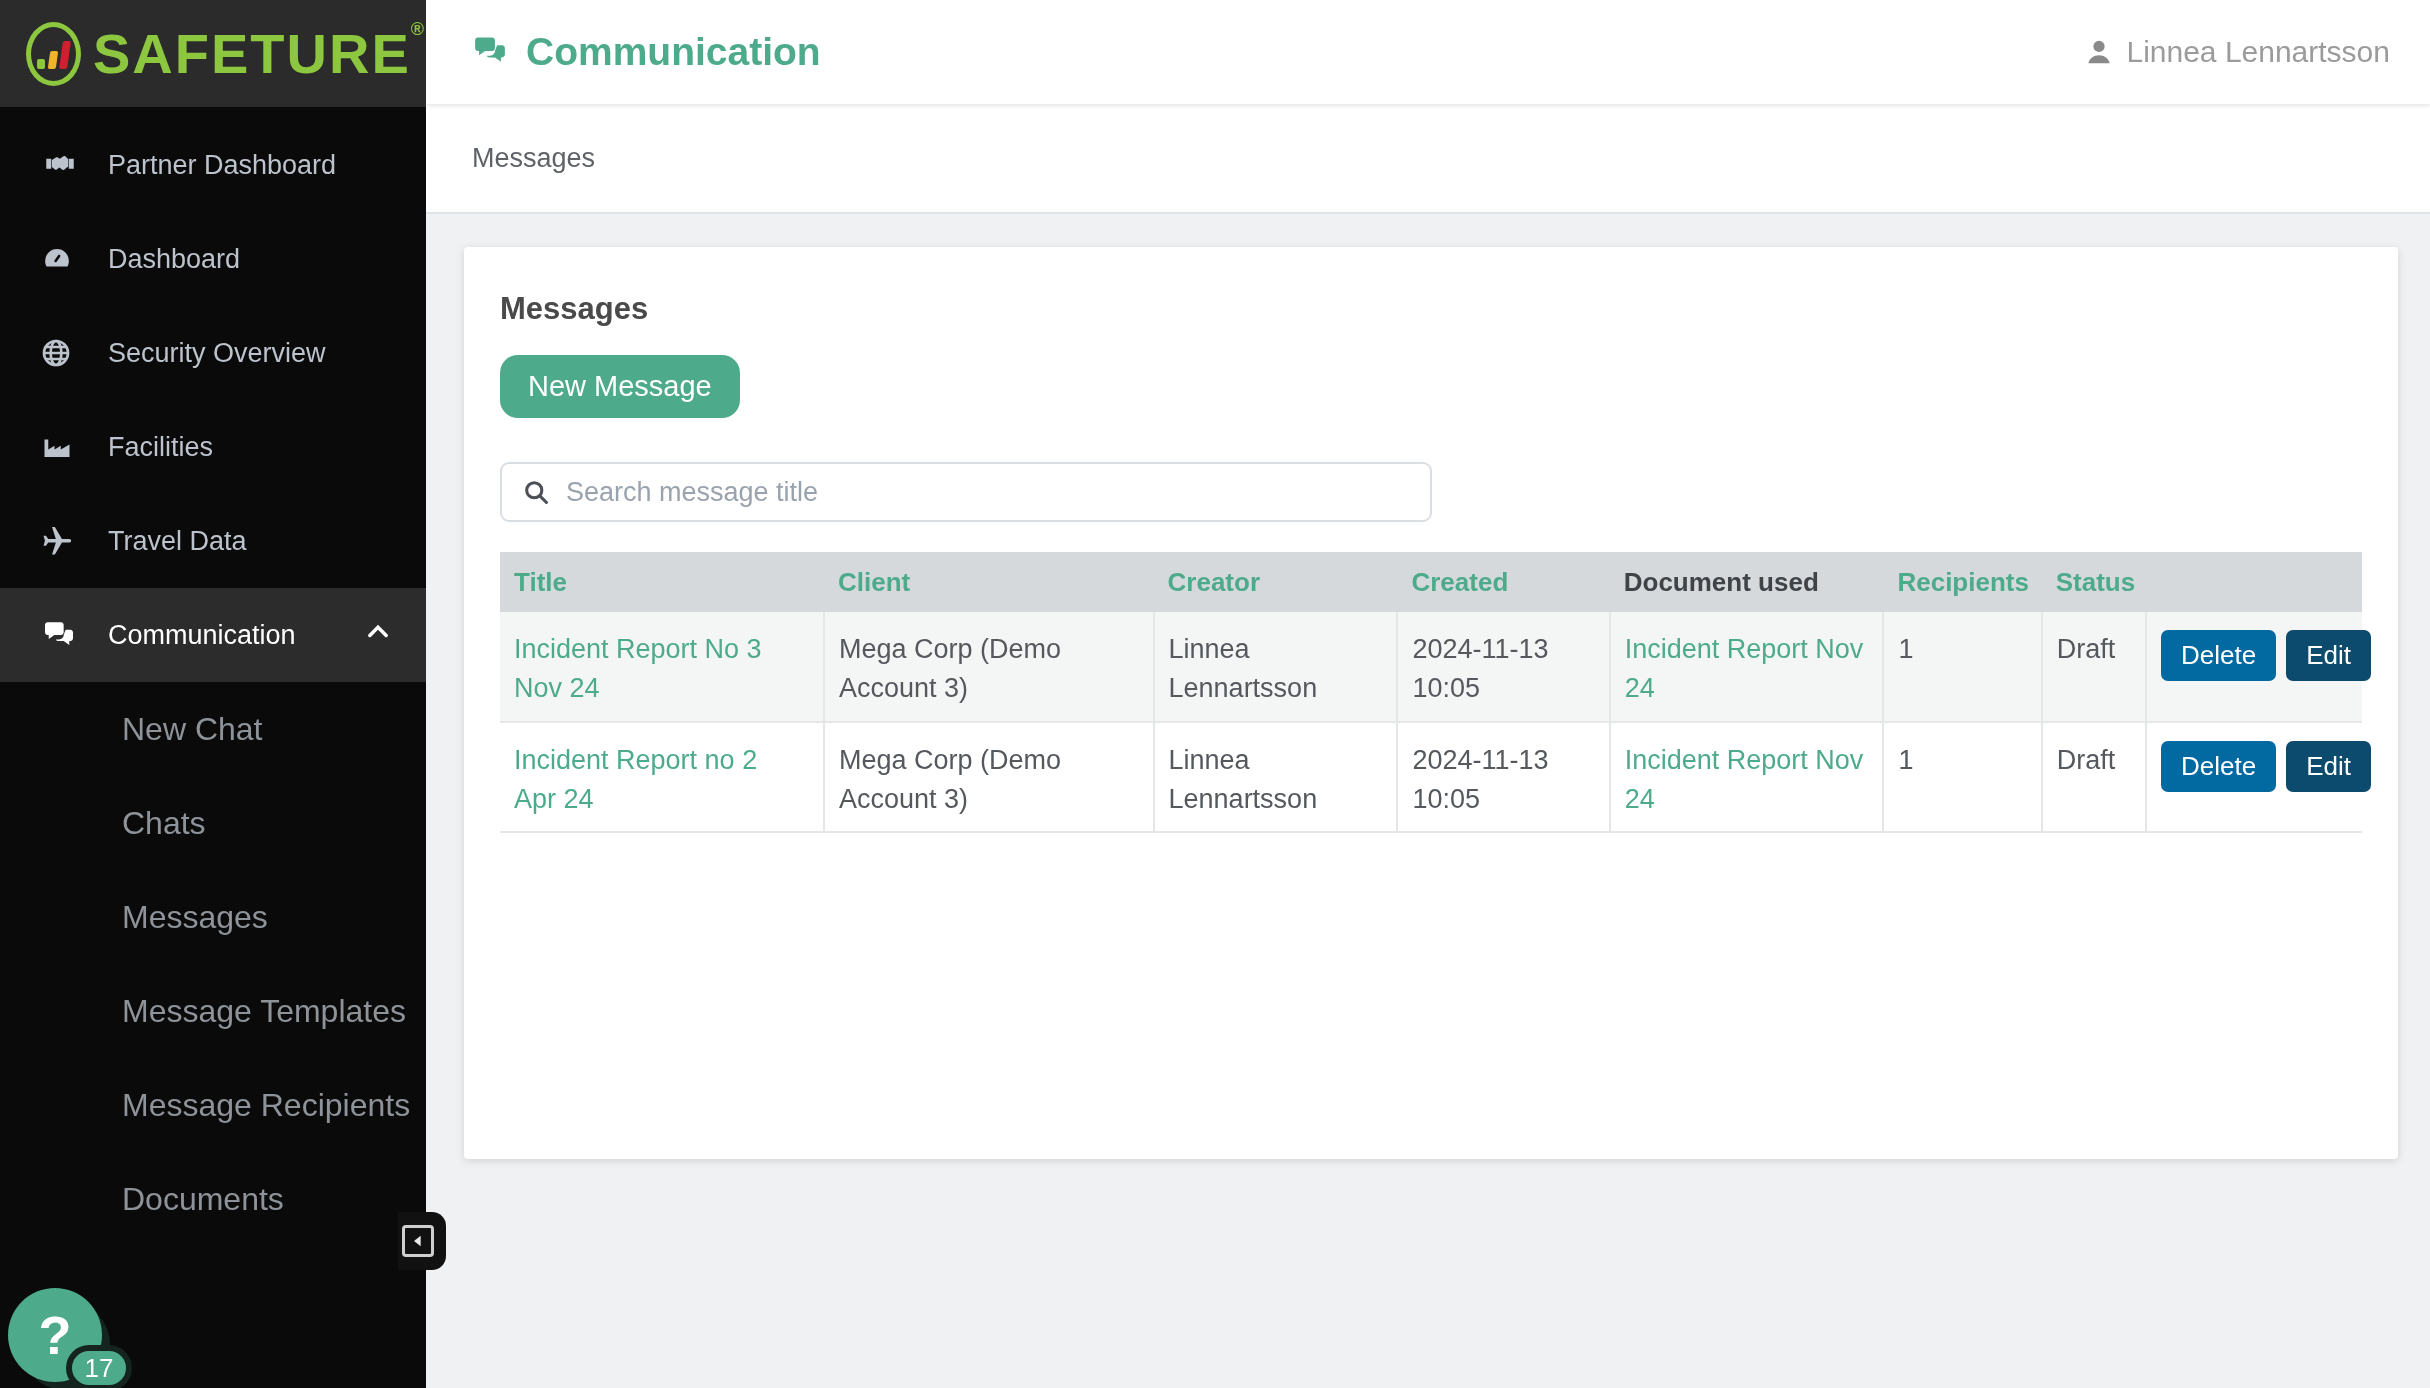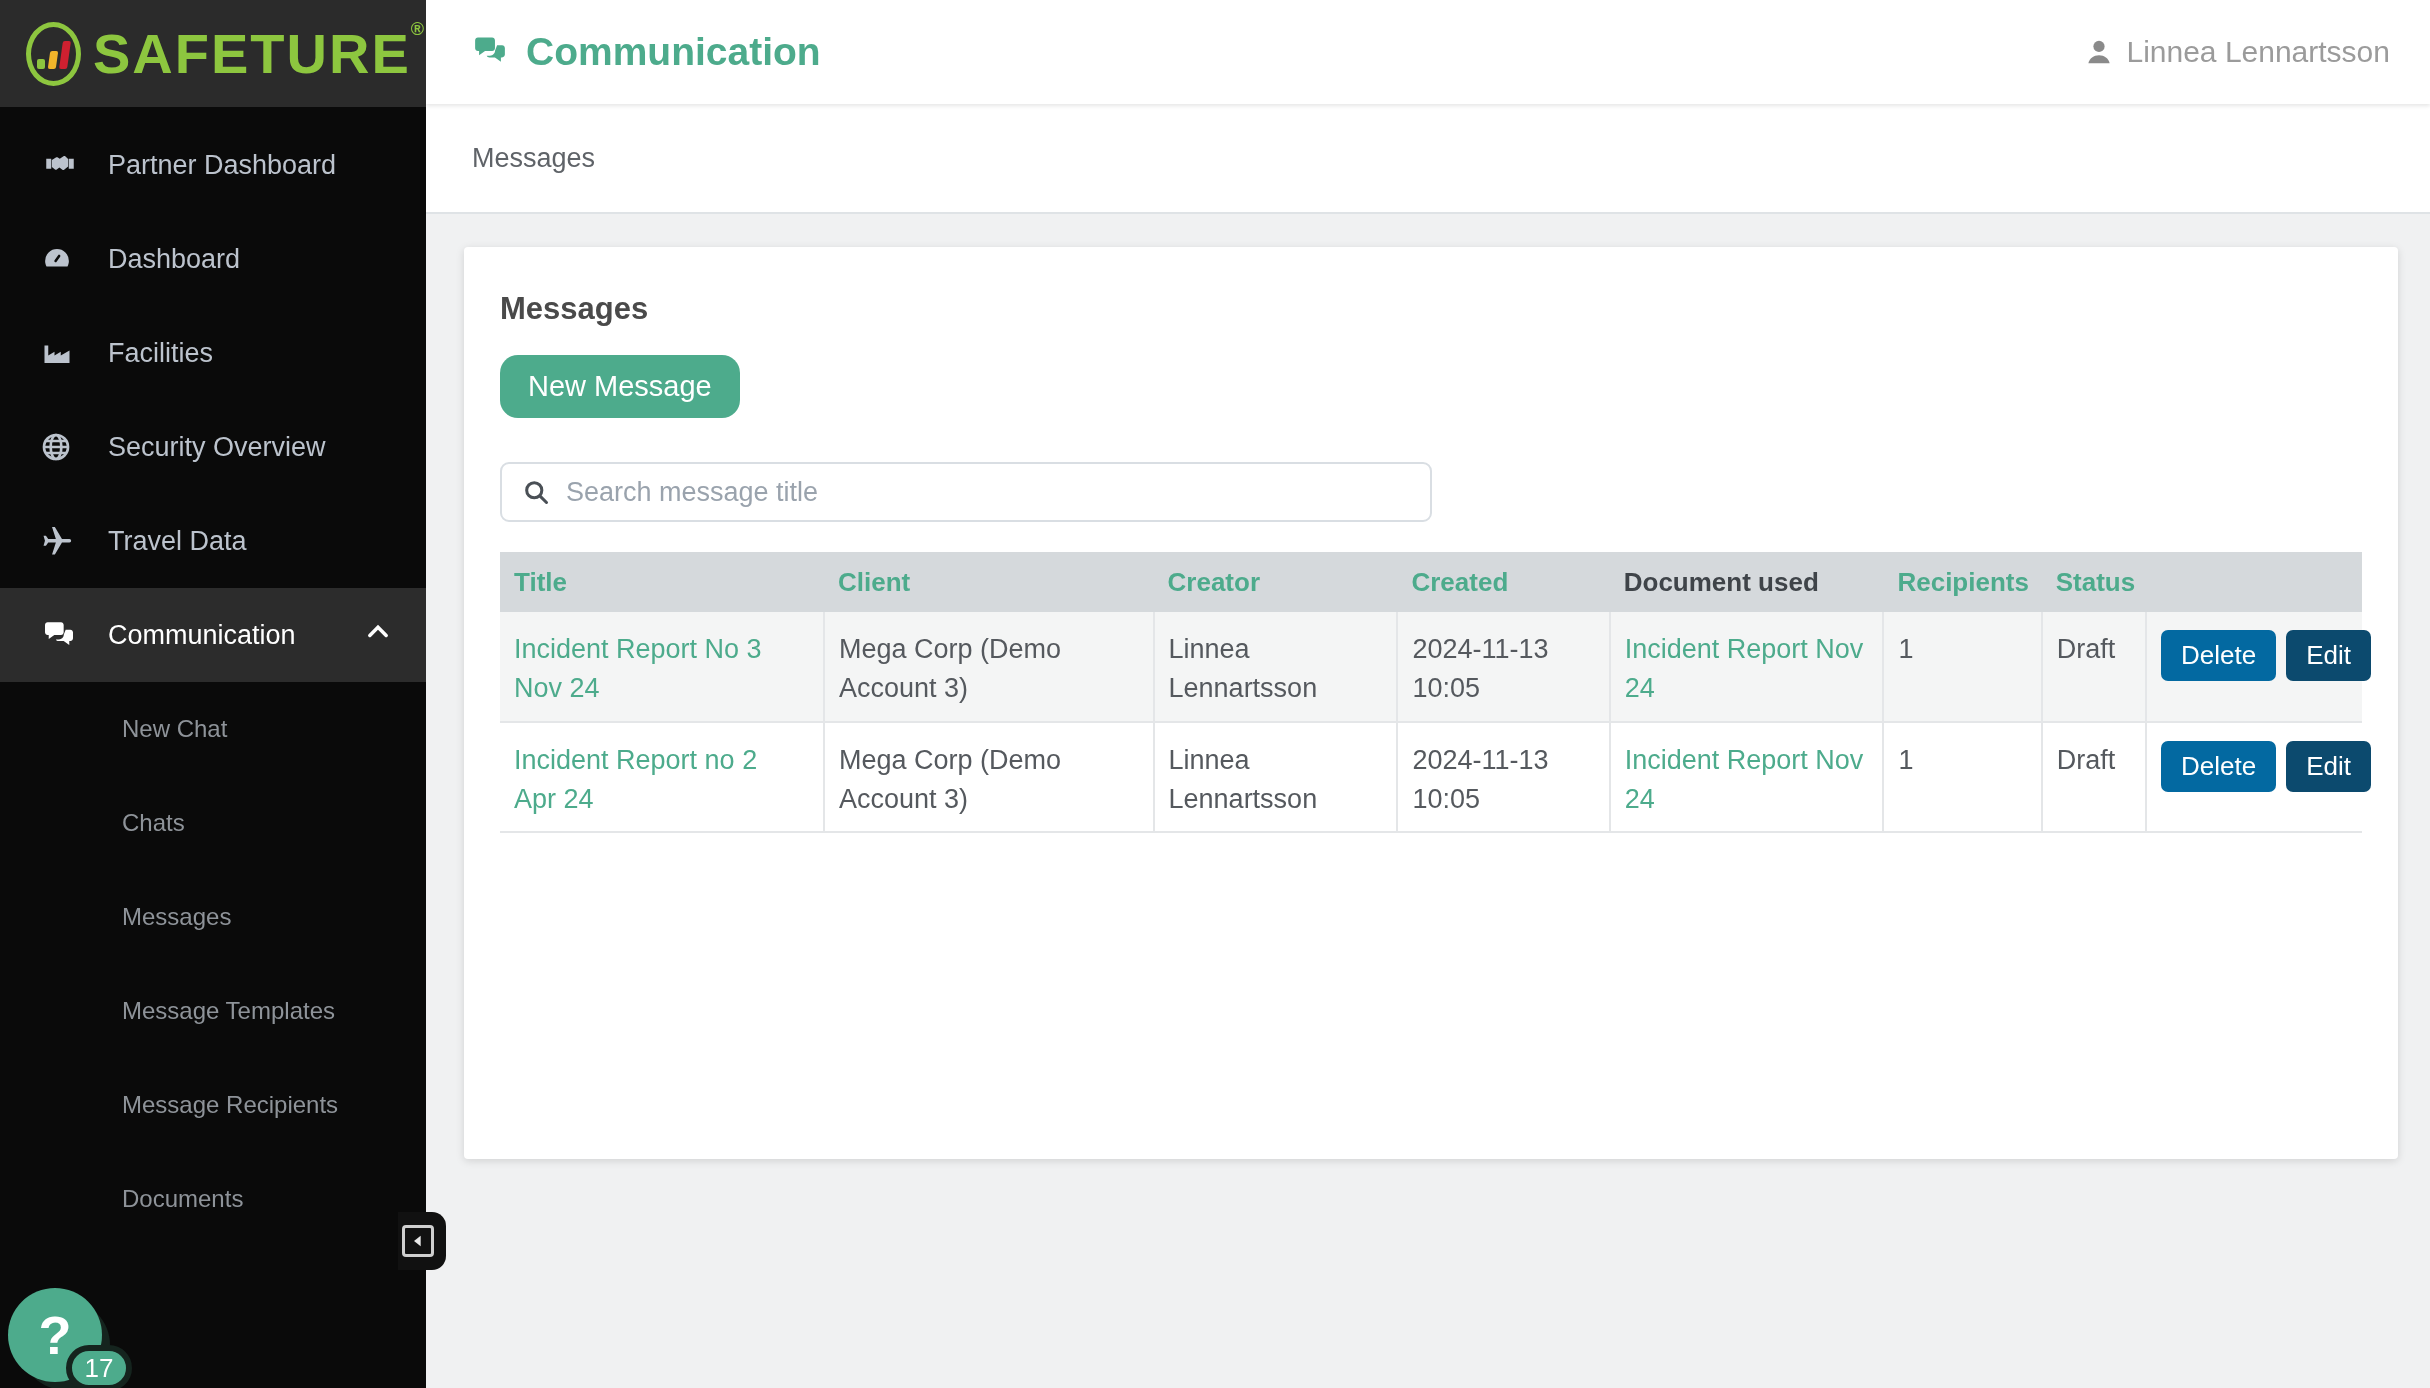--- a/index.html
+++ b/index.html
@@ -17,21 +17,21 @@
   .logo-mark .b3 { height:28px; background:#cf2030; transform:skewX(-8deg); }
   .logo-text { color:#8dc63f; font-size:56px; font-weight:bold; letter-spacing:2px; line-height:1; }
   .logo-reg { color:#8dc63f; font-size:18px; vertical-align:top; position:relative; top:-6px; }
 
   .nav { position:absolute; top:118px; left:0; right:0; }
   .nav-item { height:94px; display:flex; align-items:center; padding-left:40px; color:#bcc3cd; font-size:27px; cursor:pointer; }
   .nav-item .nicon { width:46px; height:34px; margin-right:22px; display:flex; align-items:center; color:#bcc3cd; flex:0 0 46px; }
   .nav-item.active { background:#2c2c2c; color:#ffffff; }
   .nav-item.active .nicon { color:#ffffff; }
   .nav-item .chev { margin-left:auto; margin-right:34px; color:#ffffff; }
-  .sub-item { height:94px; display:flex; align-items:center; padding-left:122px; color:#8e9399; font-size:24px; cursor:pointer; }
+  .sub-item { height:94px; display:flex; align-items:center; padding-left:122px; color:#8e9399; font-size:32px; cursor:pointer; }
 
   
   .collapse-tab { position:absolute; left:398px; top:1212px; width:48px; height:58px; background:#111111; border-radius:0 14px 14px 0; display:flex; align-items:center; justify-content:flex-start; padding-left:4px; }
   .collapse-sq { width:32px; height:32px; border:3px solid #cfcfcf; border-radius:4px; display:flex; align-items:center; justify-content:center; }
   .collapse-sq svg { display:block; }
 
   
   .help-wrap { position:absolute; left:8px; top:1288px; width:160px; height:110px; }
   .help-btn { position:absolute; left:0; top:0; width:94px; height:94px; border-radius:50%; background:#4dab8c; color:#ffffff; font-size:54px; font-weight:bold; display:flex; align-items:center; justify-content:center; box-shadow:10px 10px 0 -2px #15241e; }
   .help-badge { position:absolute; left:58px; top:57px; min-width:66px; height:46px; border-radius:24px; background:#4dab8c; border:6px solid #15241e; color:#ffffff; font-size:26px; display:flex; align-items:center; justify-content:center; }
@@ -99,35 +99,35 @@
         <span class="nicon">
           <svg viewBox="0 0 24 24" width="34" height="30" fill="currentColor">
               <path d="M12 4a9.5 9.5 0 0 0-9.5 9.5c0 1.6.4 3 1.1 4.5h16.8c.7-1.5 1.1-2.9 1.1-4.5A9.5 9.5 0 0 0 12 4z"></path>
               <rect x="11" y="8" width="2" height="7" rx="1" transform="rotate(35 12 12)" fill="#0a0a0a"></rect>
             </svg>
         </span>
         <span>Dashboard</span>
       </div>
       <div class="nav-item">
         <span class="nicon">
-          <svg viewBox="0 0 24 24" width="34" height="30" fill="currentColor">
-              <path d="M2 20V6h3v8l5-3v3l5-3v3l7-4v10z"></path>
-            </svg>
-        </span>
-        <span>Facilities</span>
-      </div>
-      <div class="nav-item">
-        <span class="nicon">
           <svg viewBox="0 0 24 24" width="32" height="32" fill="none" stroke="currentColor" stroke-width="2">
               <circle cx="12" cy="12" r="9"></circle>
               <ellipse cx="12" cy="12" rx="4" ry="9"></ellipse>
               <path d="M3.5 12h17M4.5 7.5h15M4.5 16.5h15"></path>
             </svg>
         </span>
         <span>Security Overview</span>
+      </div>
+      <div class="nav-item">
+        <span class="nicon">
+          <svg viewBox="0 0 24 24" width="34" height="30" fill="currentColor">
+              <path d="M2 20V6h3v8l5-3v3l5-3v3l7-4v10z"></path>
+            </svg>
+        </span>
+        <span>Facilities</span>
       </div>
       <div class="nav-item">
         <span class="nicon">
           <svg viewBox="0 0 24 24" width="34" height="34" fill="currentColor">
               <path transform="rotate(90 12 12)" d="M21.5 15.5v-2l-8.5-5V3.2a1.2 1.2 0 0 0-2.4 0v5.3l-8.5 5v2l8.5-2.7v5.4l-2.3 1.6v1.7l3.5-1 3.5 1v-1.7l-2.3-1.6v-5.4z"></path>
             </svg>
         </span>
         <span>Travel Data</span>
       </div>
 

